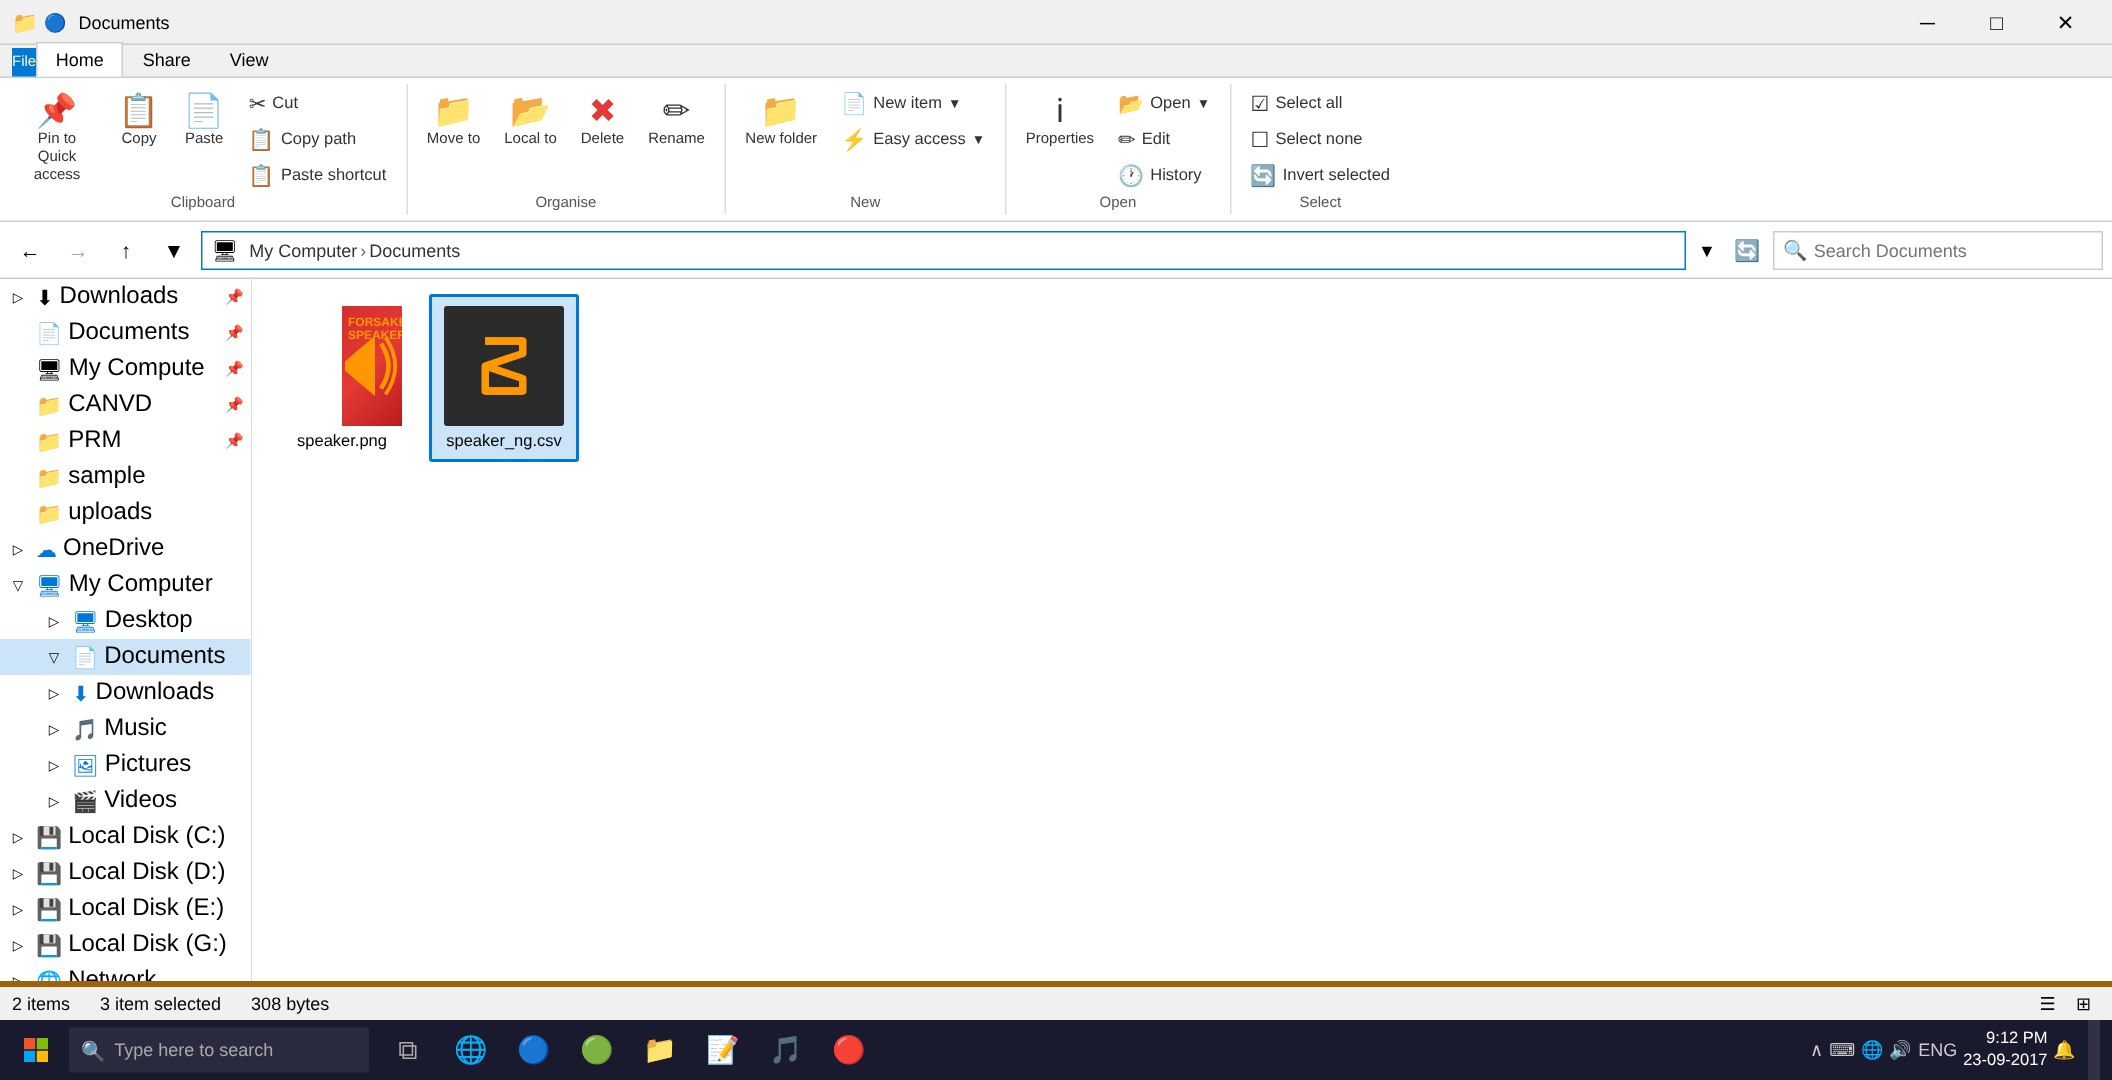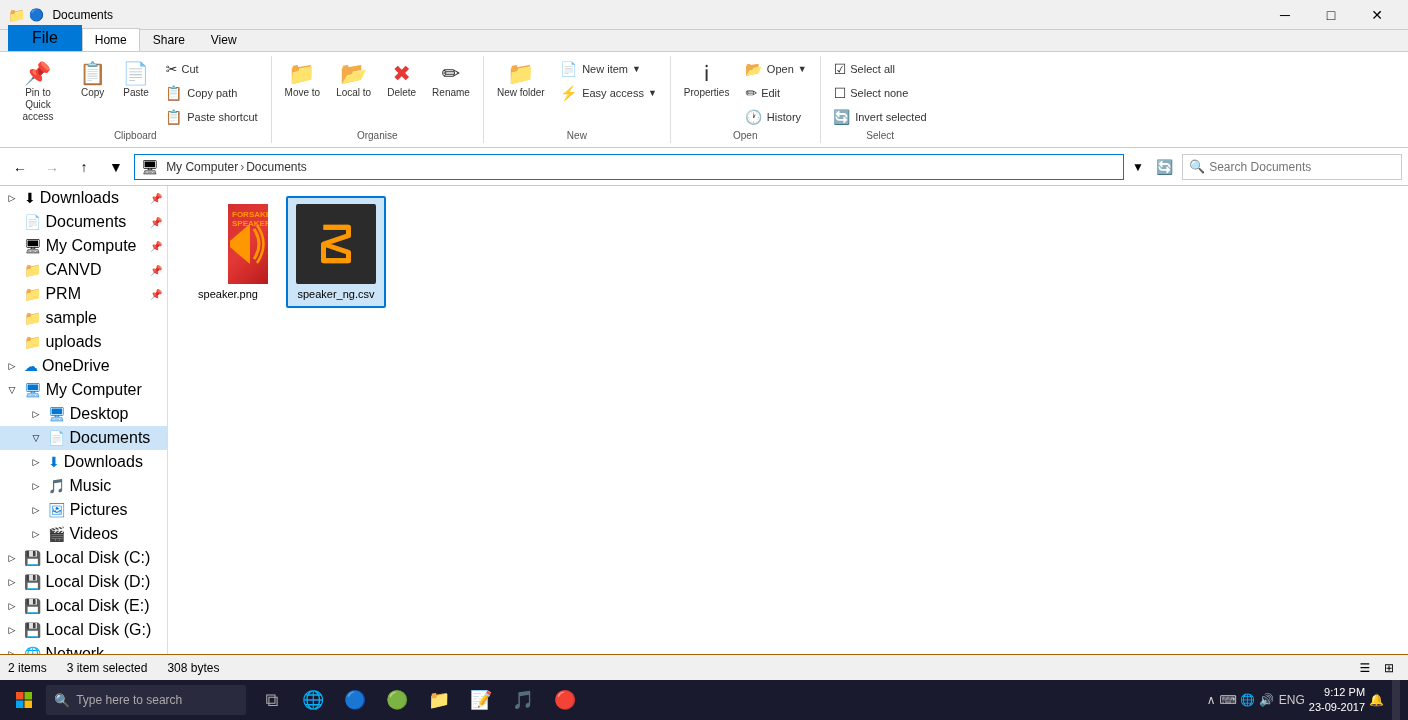--- a/index.html
+++ b/index.html
@@ -8,21 +8,21 @@
     
     .title-bar { height: 30px; background: #f0f0f0; display: flex; align-items: center; padding: 0 8px; border-bottom: 1px solid #ccc; }
     .title-bar-left { display: flex; align-items: center; gap: 4px; flex: 1; }
     .title-bar-controls { display: flex; gap: 0; }
     .title-btn { width: 46px; height: 30px; border: none; background: transparent; cursor: pointer; font-size: 14px; display: flex; align-items: center; justify-content: center; }
 
     
     .ribbon-tabs { height: 22px; background: #f0f0f0; display: flex; align-items: flex-end; padding-left: 8px; border-bottom: 1px solid #ccc; }
     .ribbon-tab { padding: 4px 12px; font-size: 12px; cursor: pointer; border: 1px solid transparent; border-bottom: none; }
     .ribbon-tab.active { background: white; border-color: #ccc; border-bottom-color: white; }
-    .file-tab { background: #0078d7; color: #000000; padding: 4px 24px; font-size: 16px; cursor: pointer; }
+    .file-tab { background: #0078d7; color: #fef9c3; padding: 4px 0; font-size: 10px; cursor: pointer; }
 
     
     .ribbon { background: white; border-bottom: 1px solid #ccc; display: flex; align-items: stretch; padding: 4px 0; min-height: 90px; }
     .ribbon-group { display: flex; flex-direction: column; align-items: flex-start; border-right: 1px solid #ddd; padding: 2px 6px; }
     .ribbon-group-items { display: flex; align-items: flex-start; gap: 2px; flex: 1; }
     .ribbon-group-label { font-size: 10px; color: #555; text-align: center; width: 100%; margin-top: auto; padding-top: 2px; }
     .ribbon-btn { display: flex; flex-direction: column; align-items: center; justify-content: flex-start; padding: 4px 6px; cursor: pointer; border: 1px solid transparent; border-radius: 2px; min-width: 40px; font-size: 10px; color: #333; text-align: center; gap: 2px; }
     .ribbon-btn .icon { font-size: 22px; line-height: 1; }
     .ribbon-btn-small { display: flex; align-items: center; gap: 4px; padding: 2px 6px; cursor: pointer; border: 1px solid transparent; border-radius: 2px; font-size: 11px; color: #333; }
     .ribbon-btn-small .icon-s { font-size: 14px; }
@@ -60,21 +60,21 @@
     .file-item.selected { background: #cce4f7; border-color: #0078d7; }
     .file-thumb { width: 80px; height: 80px; display: flex; align-items: center; justify-content: center; overflow: hidden; }
     .file-name { font-size: 11px; text-align: center; margin-top: 4px; word-break: break-all; }
 
     
     .thumb-png { width: 80px; height: 80px; background: linear-gradient(135deg, #d32f2f 0%, #e53935 50%, #b71c1c 100%); display: flex; align-items: center; justify-content: flex-start; position: relative; margin-left: 40px; }
     .thumb-csv { width: 80px; height: 80px; background: #2b2b2b; display: flex; align-items: center; justify-content: center; border-radius: 2px; }
     .forsaken-text { color: #ff9800; font-size: 8px; font-weight: bold; position: absolute; top: 6px; left: 4px; font-family: Arial; }
 
     
-    .status-bar { height: 26px; background: #f0f0f0; border-top: 1px solid #a16207; display: flex; align-items: center; padding: 0 8px; gap: 20px; }
+    .status-bar { height: 26px; background: #f0f0f0; border-top: 4px solid #a16207; display: flex; align-items: center; padding: 0 8px; gap: 20px; }
     .view-toggle { margin-left: auto; display: flex; gap: 2px; }
     .view-btn { width: 22px; height: 22px; border: 1px solid transparent; background: transparent; cursor: pointer; display: flex; align-items: center; justify-content: center; font-size: 12px; }
 
     
     .taskbar { height: 40px; background: #1a1a2e; display: flex; align-items: center; padding: 0 4px; gap: 2px; flex-shrink: 0; }
     .start-btn { width: 40px; height: 40px; display: flex; align-items: center; justify-content: center; cursor: pointer; }
     .search-bar { width: 200px; height: 30px; background: #2a2a3e; border: none; border-radius: 2px; display: flex; align-items: center; padding: 0 8px; gap: 6px; cursor: pointer; }
     .search-bar-text { color: #aaa; font-size: 12px; }
     .taskbar-icons { display: flex; gap: 2px; margin-left: 4px; }
     .taskbar-icon { width: 40px; height: 40px; display: flex; align-items: center; justify-content: center; cursor: pointer; font-size: 18px; }

